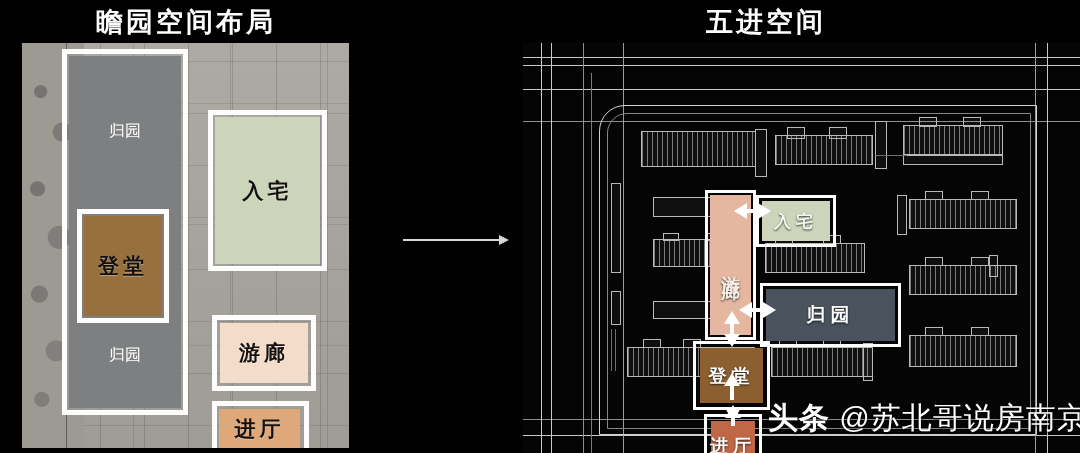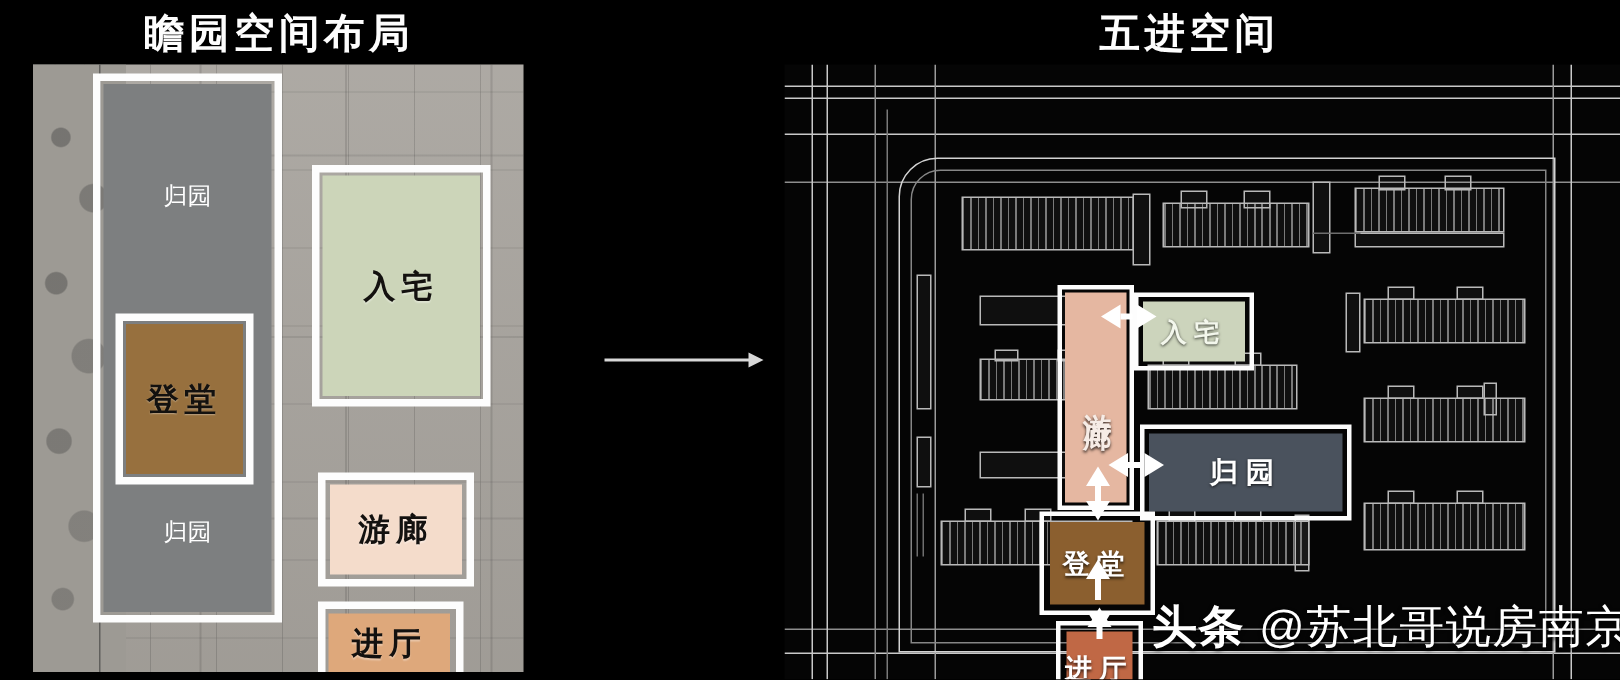--- a/index.html
+++ b/index.html
@@ -13,21 +13,21 @@
 
   
   .title{
     position:absolute;top:4px;
     font-family:"Liberation Serif","DejaVu Serif",serif;
     font-weight:700;font-size:27px;letter-spacing:3px;
     color:#fdfdfd;text-shadow:0 1px 2px #000;
     white-space:nowrap;
   }
   #title-left{left:96px;}
-  #title-right{left:733px;}
+  #title-right{left:706px;}
 
   
   .plan-left{
     position:absolute;left:22px;top:43px;width:327px;height:405px;
     background:
       linear-gradient(180deg, rgba(255,255,255,.06), rgba(0,0,0,.05)),
       #a8a49e;
     overflow:hidden;
   }
   

